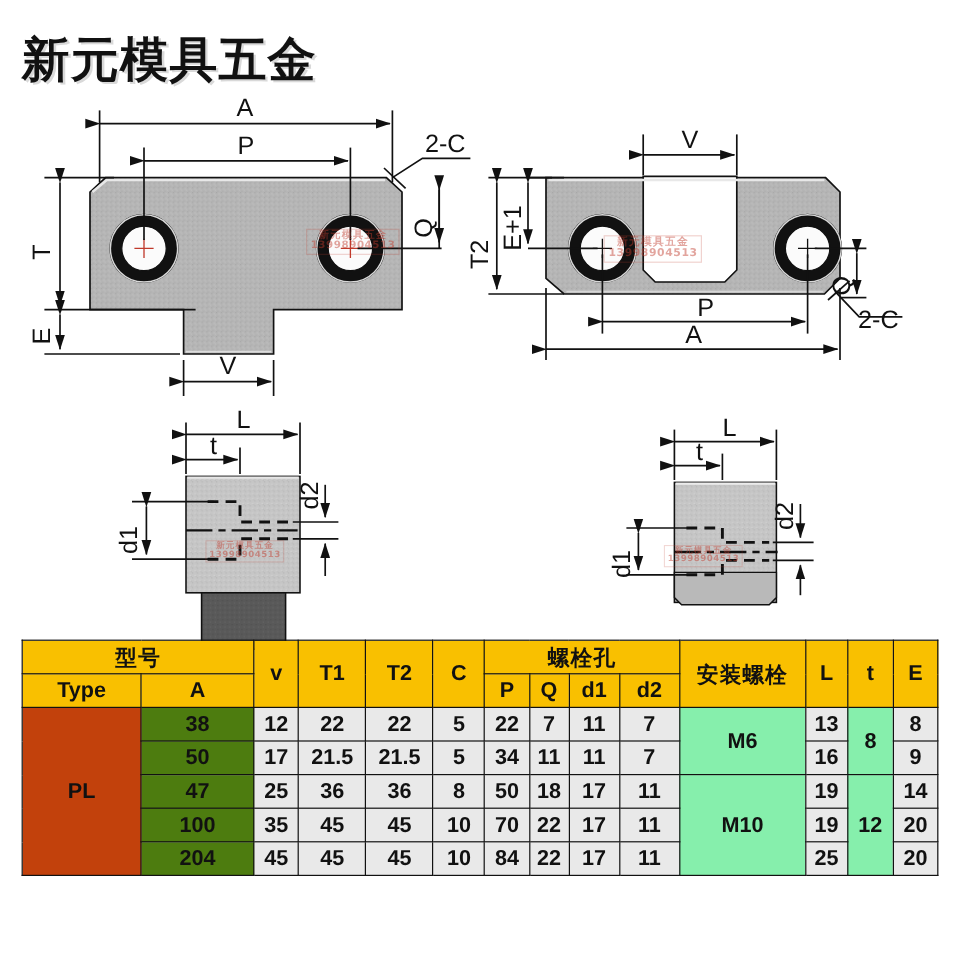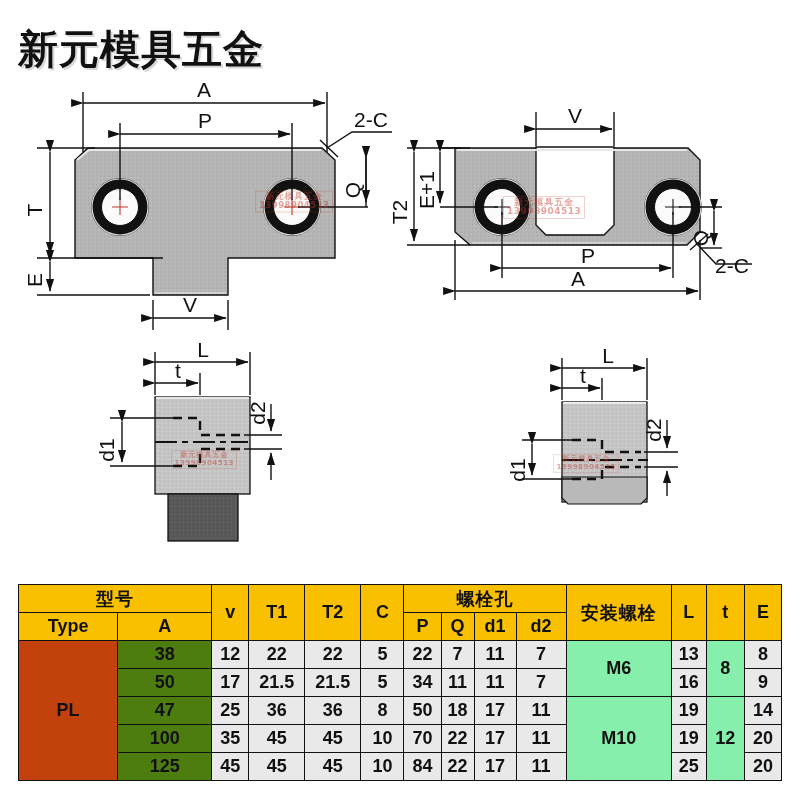--- a/index.html
+++ b/index.html
@@ -45,21 +45,21 @@
   .wm .wm-cn{display:block;font-size:9px;font-weight:bold;letter-spacing:1px;}
   .wm .wm-tel{display:block;font-size:9px;font-weight:bold;letter-spacing:.5px;}
   .wm1{left:253px;top:190px;transform:scale(.95);}
   .wm2{left:503px;top:196px;}
   .wm3{left:163px;top:448px;transform:scale(.8);}
   .wm4{left:545px;top:452px;transform:scale(.8);}
 
   
   .table-wrap{
     position:absolute;
-    left:18px; top:584px;
+    left:18px; top:533px;
     width:776px;
   }
   table.spec{
     border-collapse:collapse;
     width:764px;
     table-layout:fixed;
     font-family:"Liberation Sans", sans-serif;
   }
   table.spec td, table.spec th{
     border:1.6px solid #111111;
@@ -412,21 +412,21 @@
           <td class="cell">45</td>
           <td class="cell">10</td>
           <td class="cell">70</td>
           <td class="cell">22</td>
           <td class="cell">17</td>
           <td class="cell">11</td>
           <td class="cell">19</td>
           <td class="cell">20</td>
         </tr>
         <tr>
-          <td class="a-cell">125</td>
+          <td class="a-cell">204</td>
           <td class="cell">45</td>
           <td class="cell">45</td>
           <td class="cell">45</td>
           <td class="cell">10</td>
           <td class="cell">84</td>
           <td class="cell">22</td>
           <td class="cell">17</td>
           <td class="cell">11</td>
           <td class="cell">25</td>
           <td class="cell">20</td>

